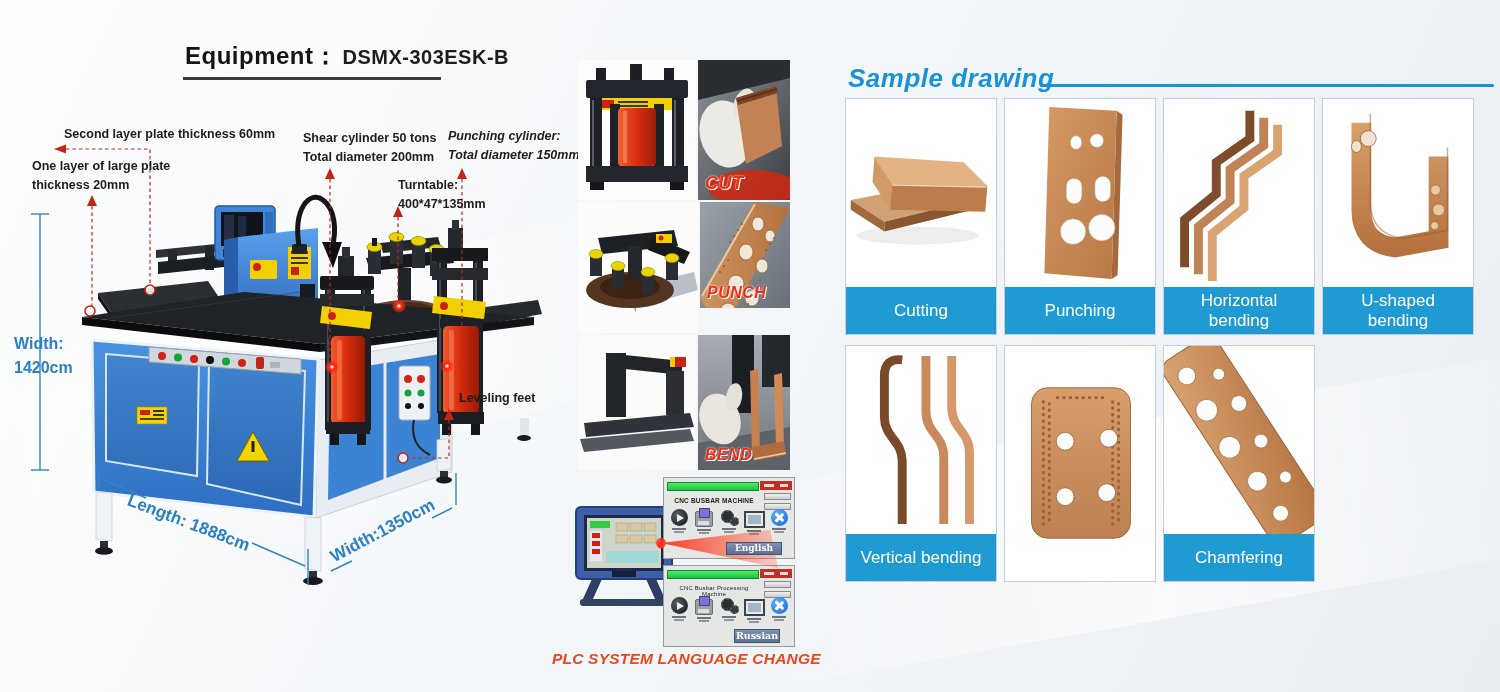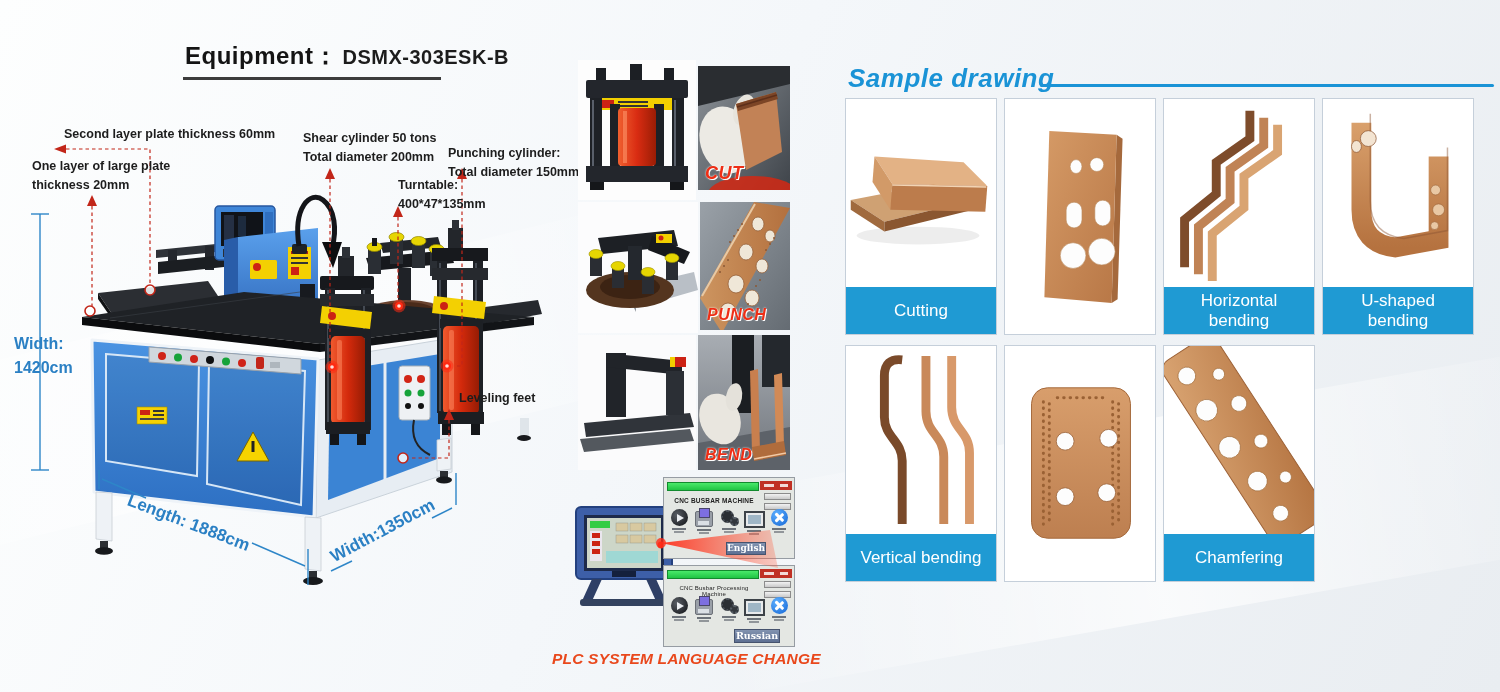--- a/index.html
+++ b/index.html
@@ -15,35 +15,35 @@
   .equip-head{position:absolute;left:185px;top:40px;white-space:nowrap;}
   .eq-label{font-size:24px;font-weight:bold;color:#141414;letter-spacing:.5px;}
   .eq-model{font-size:20px;font-weight:bold;color:#1c1c1c;letter-spacing:.5px;}
   .equip-underline{position:absolute;left:183px;top:77px;width:258px;height:3px;background:#3c3c3c;}
   .machine-svg{position:absolute;left:0;top:0;}
   .ann{position:absolute;font-size:12.5px;font-weight:bold;color:#1d1d1d;
     white-space:pre-line;line-height:1.5;}
   #ann-second{left:64px;top:125px;}
   #ann-one{left:32px;top:157px;}
   #ann-shear{left:303px;top:129px;}
-  #ann-punch{left:448px;top:144px;}
+  #ann-punch{left:448px;top:127px;font-style:italic;}
   #ann-turn{left:398px;top:176px;}
   #ann-feet{left:459px;top:389px;}
   .dim{position:absolute;color:#2b80c4;font-weight:bold;white-space:nowrap;}
   .dim-h1{left:14px;top:335px;font-size:16px;}
   .dim-h2{left:14px;top:359px;font-size:16px;}
   .dim-length{left:128px;top:490px;font-size:17px;transform:rotate(21deg);transform-origin:left center;}
   .dim-width{left:332px;top:548px;font-size:17px;transform:rotate(-28deg);transform-origin:left center;}
 
   
   .photo{position:absolute;overflow:hidden;}
   #ph1{left:578px;top:60px;width:118px;height:140px;}
-  #ph2{left:698px;top:60px;width:92px;height:124px;margin-top:6px;}
+  #ph2{left:698px;top:60px;width:92px;height:140px;}
   #ph3{left:578px;top:202px;width:120px;height:131px;}
-  #ph4{left:700px;top:202px;width:90px;height:128px;}
+  #ph4{left:700px;top:202px;width:90px;height:106px;}
   #ph5{left:578px;top:335px;width:118px;height:135px;}
   #ph6{left:698px;top:335px;width:92px;height:135px;}
   .photo svg{display:block;}
   .photo-label{position:absolute;left:7px;bottom:6px;font-style:italic;font-weight:bold;color:#ee2e15;
     text-shadow:0 0 2px #fff,1px 1px 0 #fff;letter-spacing:.5px;}
   #ph2 .photo-label{font-size:18px;}
   #ph4 .photo-label{font-size:16px;}
   #ph6 .photo-label{font-size:16px;}
 
   
@@ -83,21 +83,21 @@
   .ic-mon::after{content:"";position:absolute;left:2px;top:2px;right:2px;bottom:2px;background:#9fb6c6;}
   .ic-tools{width:17px;height:17px;border-radius:50%;background:radial-gradient(circle at 35% 30%,#5db0ff,#1465d4);}
   .ic-tools::before,.ic-tools::after{content:"";position:absolute;left:7.5px;top:3px;width:2.5px;height:11px;background:#fff;border-radius:1px;}
   .ic-tools::before{transform:rotate(45deg);}
   .ic-tools::after{transform:rotate(-45deg);}
   .cap{margin-top:2px;}
   .cap::before,.cap::after{content:"";display:block;height:2px;background:#6d737a;margin:1px 3px;}
   .cap::after{margin:1px 5px;opacity:.7;}
   .lang-btn{position:absolute;font-family:"DejaVu Serif",serif;font-weight:bold;color:#fff;text-align:center;
     background:linear-gradient(#8293b0,#5d6f92);border:1px solid #46536e;z-index:6;box-sizing:border-box;}
-  #btn-en{left:62px;bottom:3px;width:40px;height:13px;font-size:9px;line-height:11px;}
+  #btn-en{left:62px;bottom:3px;width:56px;height:13px;font-size:9px;line-height:11px;}
   #btn-ru{left:70px;bottom:3px;width:46px;height:14px;font-size:9.5px;line-height:12px;}
   .plc-caption{position:absolute;left:552px;top:650px;width:252px;text-align:center;
     font-size:15.5px;font-weight:bold;font-style:italic;color:#e9481c;white-space:nowrap;letter-spacing:.2px;}
 
   
   .sample-title{position:absolute;left:848px;top:63px;font-size:26px;font-weight:bold;font-style:italic;
     color:#1a93d6;letter-spacing:.5px;}
   .sample-line{position:absolute;left:1040px;top:84px;width:454px;height:3px;background:#1a93d6;border-radius:2px;}
   .sample-grid{position:absolute;left:845px;top:98px;display:grid;
     grid-template-columns:repeat(4,152px);grid-auto-rows:237px;gap:10px 7px;}
@@ -635,20 +635,21 @@
           <g fill="#fdfdfd" stroke="#b98a5c" stroke-width=".6">
             <ellipse cx="71" cy="44" rx="6" ry="7"></ellipse>
               <circle cx="92" cy="42" r="7"></circle>
             <rect x="61" y="80" width="16" height="26" rx="8"></rect>
               <rect x="90" y="78" width="16" height="26" rx="8"></rect>
             <circle cx="68" cy="134" r="13"></circle>
               <circle cx="97" cy="130" r="13.5"></circle>
           </g>
         </svg>
       </div>
+      <div class="scard-label">Punching</div>
     </div>
 
     <div class="scard">
       <div class="scard-img">
         <svg width="150" height="188" viewBox="0 0 150 190">
           <g fill="none" stroke-width="9">
             <path d="M20,170 V122 L52,96 V64 L86,40 V12" stroke="#7e4c2b"></path>
             <path d="M34,177 V129 L66,103 V71 L100,47 V19" stroke="#c08355"></path>
             <path d="M48,184 V136 L80,110 V78 L114,54 V26" stroke="#d9a472"></path>
           </g>

